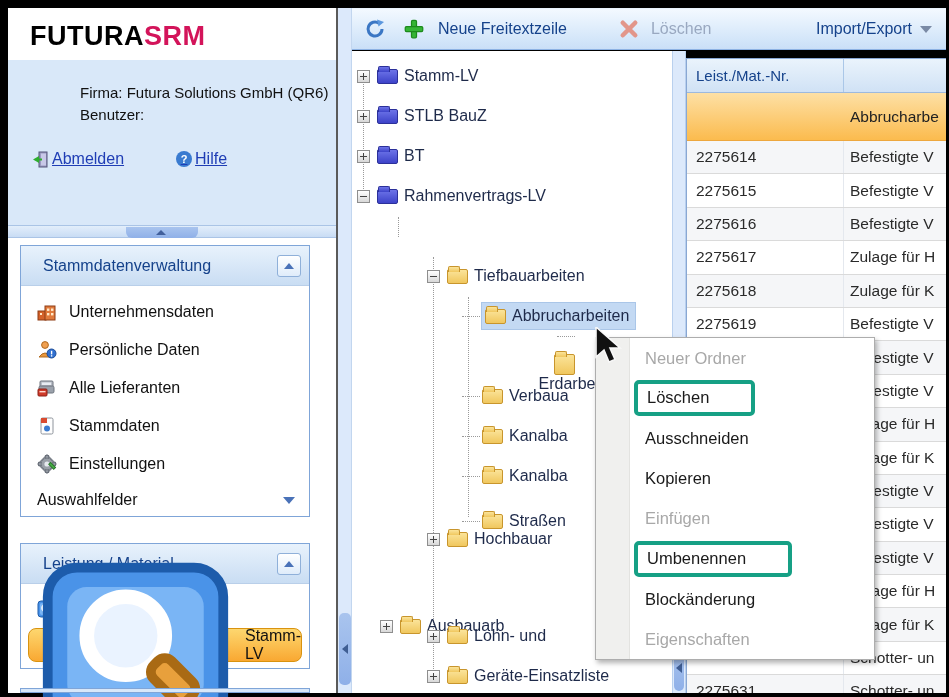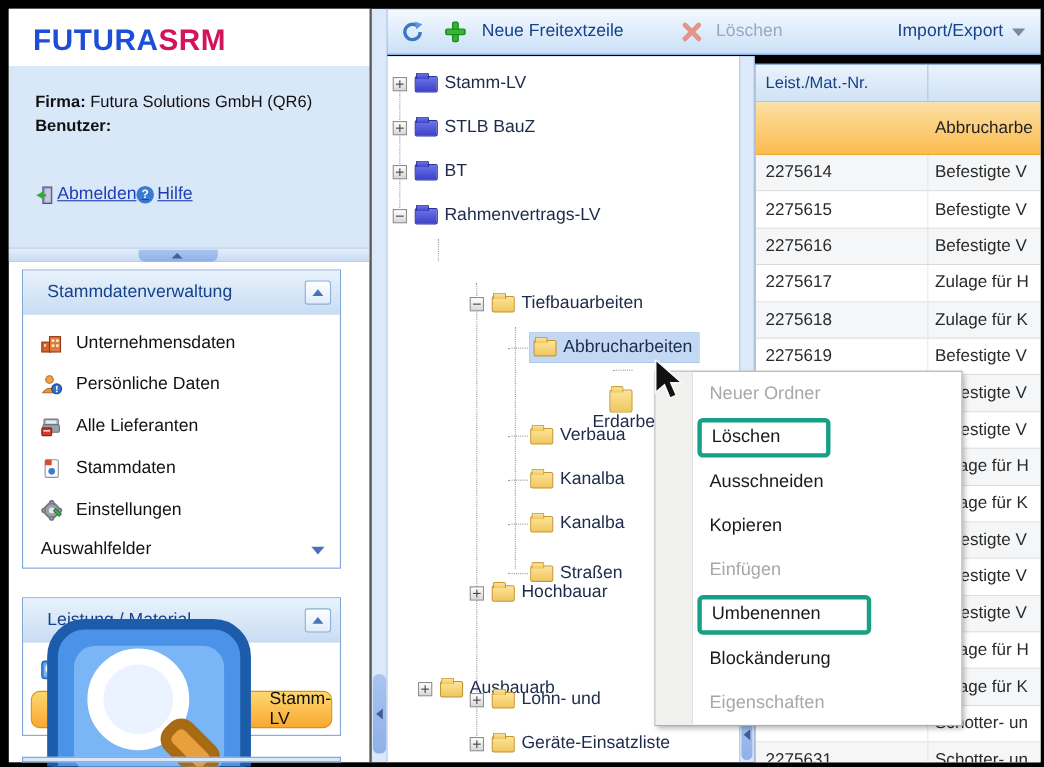--- a/index.html
+++ b/index.html
@@ -5,26 +5,26 @@
   * { margin:0; padding:0; box-sizing:border-box; }
   html,body { background:#000; }
   body { font-family:"Liberation Sans", sans-serif; }
   #stage {
     position:relative; width:949px; height:697px; background:#000; overflow:hidden;
   }
 
   
   #sidebar { position:absolute; left:8px; top:8px; width:328px; height:685px; background:#fff; }
   #logo-area { position:absolute; left:0; top:0; right:0; height:52px; background:#fff; padding:13px 0 0 22px; }
-  #logo-area .logo-futura { font-size:27px; font-weight:bold; color:#1d4ed8; letter-spacing:.5px; }
+  #logo-area .logo-futura { font-size:27px; font-weight:bold; color:#000000; letter-spacing:.5px; }
   #logo-area .logo-srm { font-size:27px; font-weight:bold; color:#d3145a; letter-spacing:.5px; }
   #user-info { position:absolute; left:0; top:52px; right:0; height:165px; background:#d9e8f9; padding:22px 0 0 24px; font-size:15px; color:#111; }
   #user-info .line { line-height:22px; }
-  #user-info b { font-weight:bold; }
-  #links-row { margin-top:42px; display:flex; align-items:center; }
+  #user-info b { font-weight:normal;margin-left:48px; }
+  #links-row { margin-top:24px; display:flex; align-items:center; gap:52px; }
   .link { color:#1f3db5; text-decoration:underline; font-size:16px; display:inline-flex; align-items:center; gap:3px; cursor:pointer; }
   .door-icon { width:17px; height:17px; display:inline-block; }
   .help-icon { width:16px; height:16px; border-radius:50%; background:#3a7bd0; color:#fff; font-size:11px; font-weight:bold; text-align:center; line-height:16px; display:inline-block; }
 
   
   #h-splitter { position:absolute; left:0; top:217px; right:0; height:13px; background:linear-gradient(#e3eefb,#c8dcf4); border-top:1px solid #aac4e6; border-bottom:1px solid #aac4e6; }
   #h-splitter .handle { position:absolute; left:118px; top:1px; width:72px; height:11px; background:linear-gradient(#a9c4ee,#8fb0e8); border-radius:0 0 6px 6px; }
   #h-splitter .tri-up { position:absolute; left:30px; top:3px; width:0; height:0; border-left:5px solid transparent; border-right:5px solid transparent; border-bottom:5px solid #42609c; }
 
   

